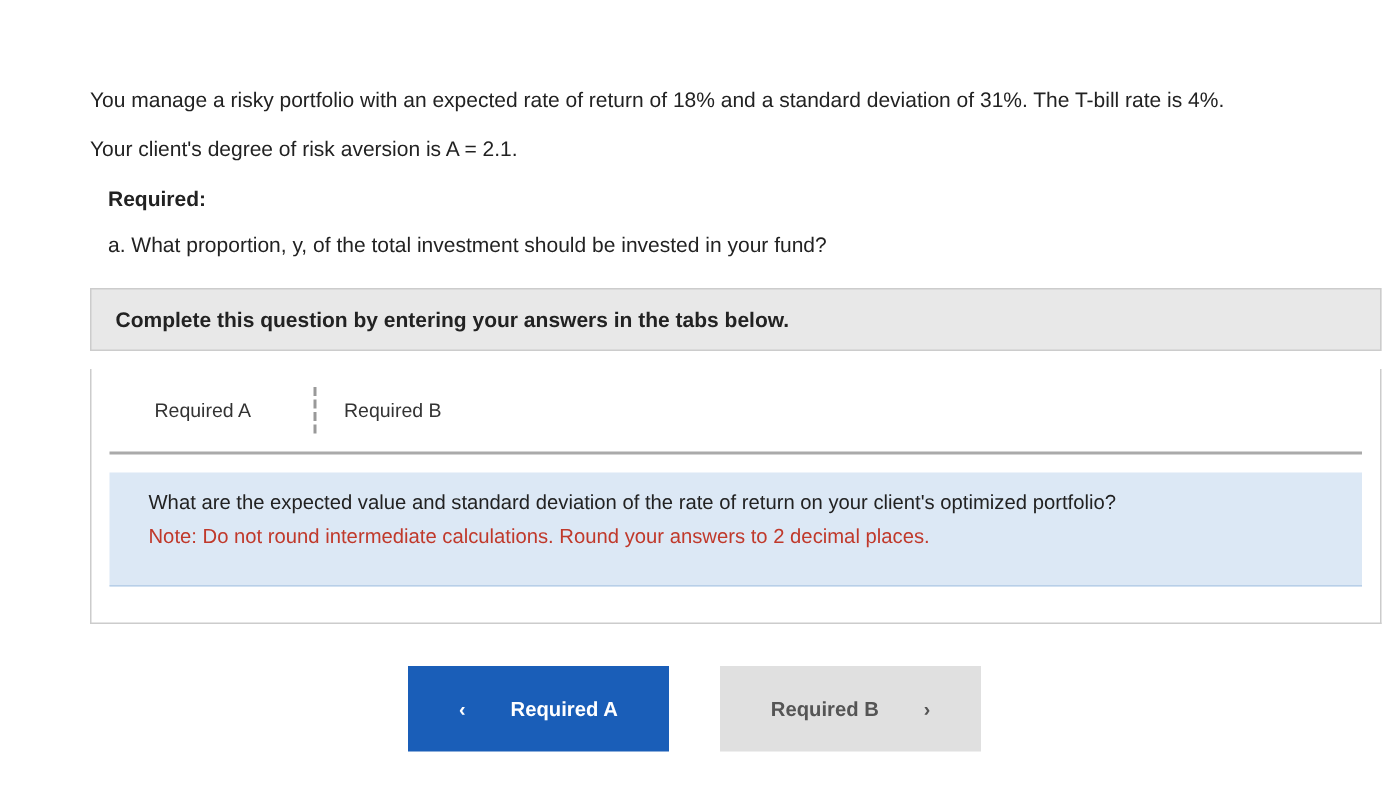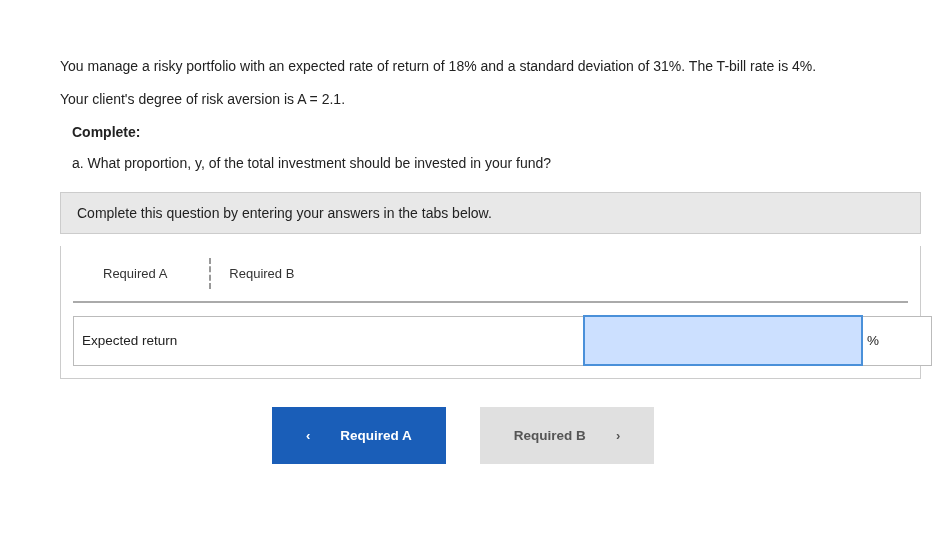--- a/index.html
+++ b/index.html
@@ -29,21 +29,21 @@
     }
     .required-section p {
       line-height: 1.6;
     }
     .complete-box {
       background: #e8e8e8;
       border: 1px solid #ccc;
       padding: 12px 16px;
       margin-top: 18px;
       margin-bottom: 0;
-      font-weight: normal;
+      font-weight: bold;
       font-size: 14px;
     }
     .tabs-area {
       border: 1px solid #ccc;
       border-top: none;
       margin-top: 0;
     }
     .tabs-row {
       display: flex;
       border-bottom: 2px solid #aaa;
@@ -164,42 +164,39 @@
       font-size: 13px;
     }
   </style>
 </head>
 <body>
 
 <p class="intro-text">You manage a risky portfolio with an expected rate of return of 18% and a standard deviation of 31%. The T-bill rate is 4%.</p>
 <p class="intro-text">Your client's degree of risk aversion is A = 2.1.</p>
 
 <div class="required-section">
-  <span class="bold-label">Complete:</span>
+  <span class="bold-label">Required:</span>
   <p>a.  What proportion, y, of the total investment should be invested in your fund?</p>
 </div>
 
 <div class="complete-box">Complete this question by entering your answers in the tabs below.</div>
 
 <div class="tabs-area">
   <div class="tabs-row">
     <div class="tab tab-required-a active">Required A</div>
     <div class="tab tab-required-b">Required B</div>
   </div>
 
+  <div class="question-box">
+    <span>What are the expected value and standard deviation of the rate of return on your client's optimized portfolio?</span>
+    <div class="note">Note: Do not round intermediate calculations. Round your answers to 2 decimal places.</div>
+  </div>
 
   <table class="input-table">
     <tbody>
-      <tr>
-        <td class="label-cell">Expected return</td>
-        <td class="input-cell">
-          <input type="text" value="" style="">
-        </td>
-        <td class="unit-cell">%</td>
-      </tr>
     </tbody>
   </table>
 </div>
 
 <div class="buttons-row">
   <button class="btn-required-a">
     <span class="chevron">‹</span>
     <span>Required A</span>
   </button>
   <button class="btn-required-b">

